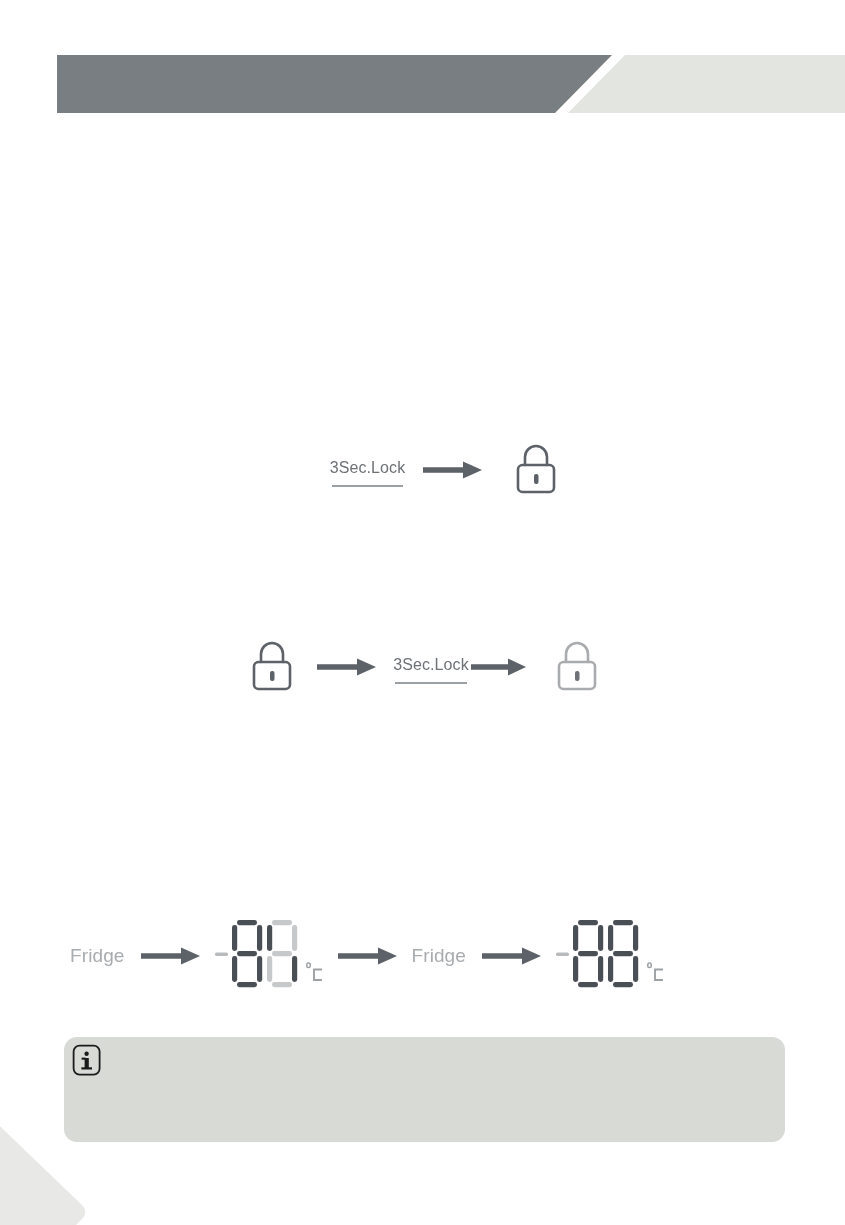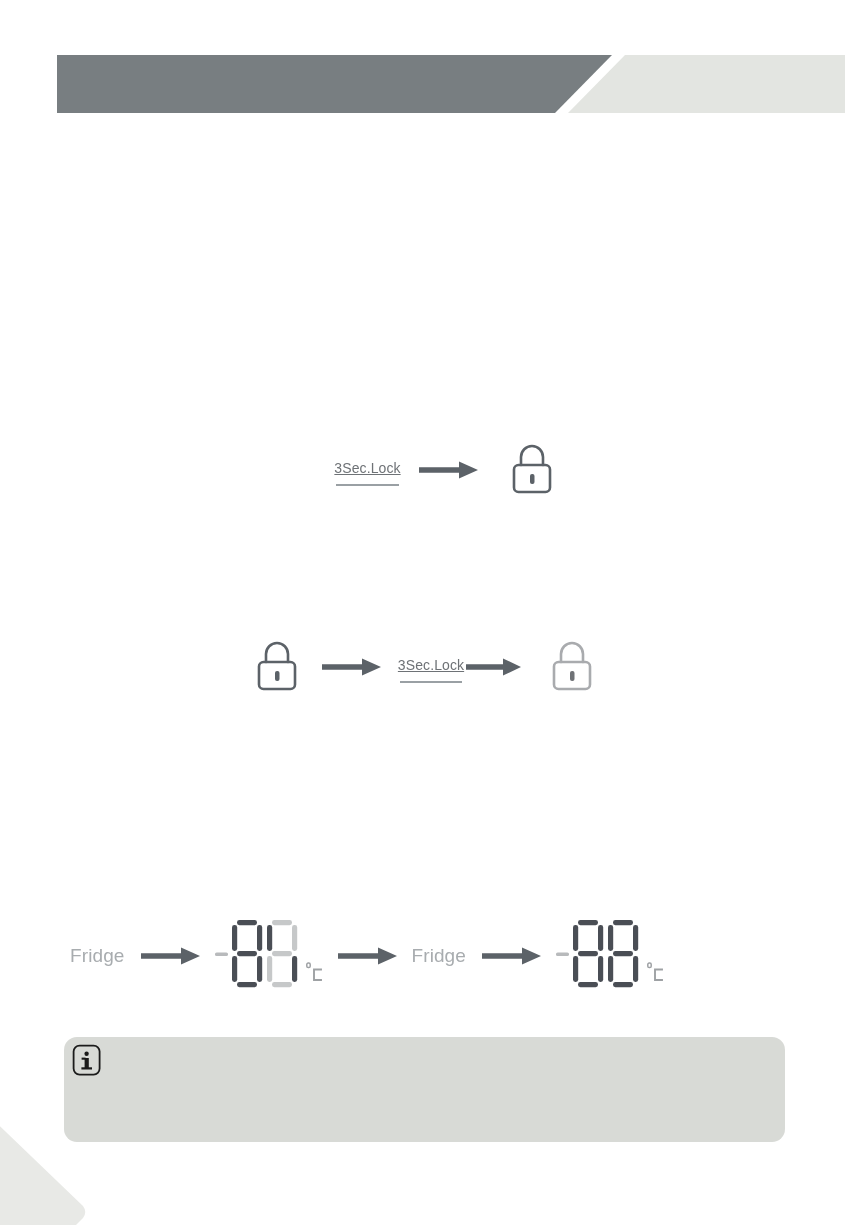--- a/index.html
+++ b/index.html
@@ -62,27 +62,26 @@
     left: 0;
     top: 918px;
     width: 727px;
     justify-content: center;
     padding-left: 8px;
     box-sizing: border-box;
   }
 
   
   .btn-label {
-    font-size: 14px;
+    font-size: 16px;
     color: #6e7276;
     letter-spacing: 0.1px;
     position: relative;
     padding-bottom: 4px;
     white-space: nowrap;
-    text-decoration: underline;
   }
   .btn-label .underline {
     position: absolute;
     left: 2px;
     right: 2px;
     bottom: -6px;
     height: 2px;
     background: #9aa0a4;
   }
 

